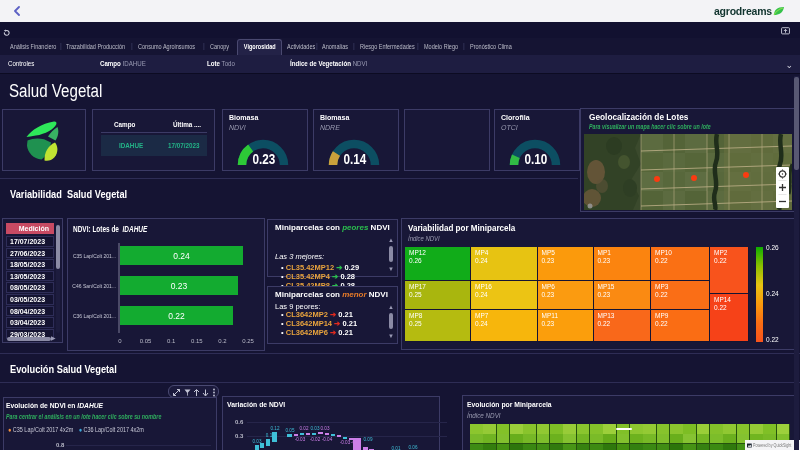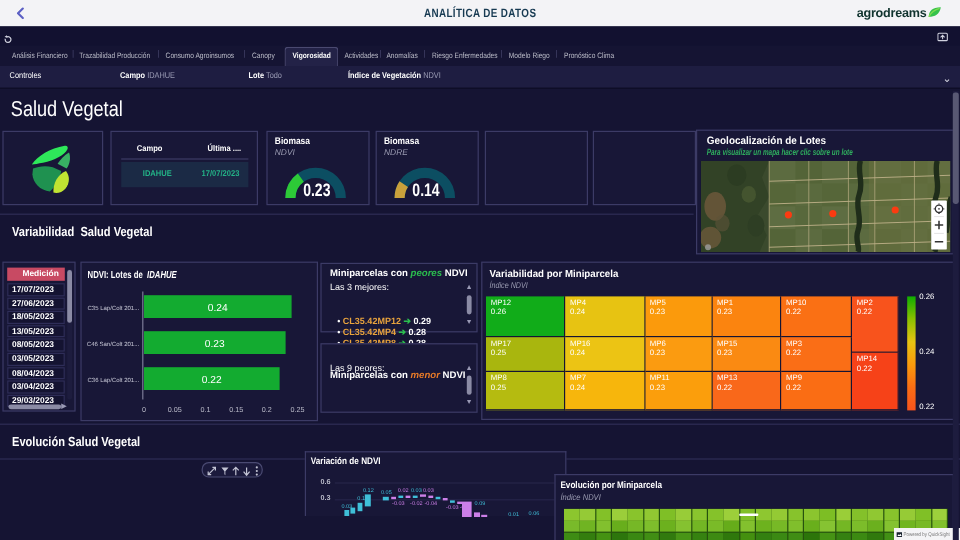--- a/index.html
+++ b/index.html
@@ -43,21 +43,20 @@
 .arrowbtn { position:absolute; color:#9a9ab5; font-size:6px; }
 </style>
 </head>
 <body>
 <div id="app">
 
 <div id="topbar">
   <svg class="back" width="6" height="10" viewBox="0 0 6 10" style="position:absolute;left:14px;top:6px;">
         <path d="M5 1 L1 5 L5 9" stroke="#5c60c4" stroke-width="1.8" fill="none" stroke-linecap="round" stroke-linejoin="round"></path>
       </svg>
-  <div class="title"><span style="display:inline-block;transform:scaleX(0.82);">ANALÍTICA DE DATOS</span></div>
   <div class="logo">agrodreams<svg width="12" height="10" viewBox="0 0 12 10" style="vertical-align:-1px;margin-left:1px">
           <path d="M1 9 C1 4 4 1 11 1 C10 7 6 9 1 9 Z" fill="#35c24b"></path>
           <path d="M1 9 C3 5 6 3 10 2" stroke="#7fdb4e" stroke-width="1.2" fill="none"></path>
         </svg></div>
 </div>
 
 <div id="bar2">
   <svg width="7" height="7" viewBox="0 0 16 16" style="position:absolute;left:3px;top:7px">
         <path d="M6.18 4.02 A5.5 5.5 0 1 1 3.19 7.58" stroke="#d0d1de" stroke-width="2.4" fill="none"></path>
         <path d="M6.4 1 L1.8 3.9 L7 6.3 Z" fill="#d0d1de"></path>
@@ -132,20 +131,29 @@
       <div style="position:absolute;left:20px;top:41px;width:44px;text-align:center;color:#fff;font-weight:bold;font-size:15px;transform:scaleX(0.78);">0.23</div>
     </div>
     <div style="position:absolute;left:313px;top:109px;width:86px;height:62px;">
       <div style="position:absolute;left:7px;top:4px;color:#fff;font-weight:bold;font-size:8px;white-space:nowrap;transform:scaleX(0.88);transform-origin:left center;">Biomasa</div>
       <div style="position:absolute;left:7px;top:15px;color:#9b9cb2;font-style:italic;font-size:7px;">NDRE</div>
       <svg width="86" height="62" viewBox="0 0 86 62" style="position:absolute;left:0;top:0;">
         <path d="M 20 56 A 21 21 0 0 1 62 56" stroke="#0c4e62" stroke-width="8.5" fill="none"></path>
         <path d="M 20 56 A 21 21 0 0 1 23.448045411266328 44.47052082203923" stroke="#c9a13b" stroke-width="8.5" fill="none"></path>
       </svg>
       <div style="position:absolute;left:20px;top:41px;width:44px;text-align:center;color:#fff;font-weight:bold;font-size:15px;transform:scaleX(0.78);">0.14</div>
+    </div>
+    <div style="position:absolute;left:494px;top:109px;width:86px;height:62px;">
+      <div style="position:absolute;left:7px;top:4px;color:#fff;font-weight:bold;font-size:8px;white-space:nowrap;transform:scaleX(0.88);transform-origin:left center;">Clorofila</div>
+      <div style="position:absolute;left:7px;top:15px;color:#9b9cb2;font-style:italic;font-size:7px;">OTCI</div>
+      <svg width="86" height="62" viewBox="0 0 86 62" style="position:absolute;left:0;top:0;">
+        <path d="M 20 56 A 21 21 0 0 1 62 56" stroke="#0c4e62" stroke-width="8.5" fill="none"></path>
+        <path d="M 20 56 A 21 21 0 0 1 21.86053119065565 47.35819846929272" stroke="#31bb45" stroke-width="8.5" fill="none"></path>
+      </svg>
+      <div style="position:absolute;left:20px;top:41px;width:44px;text-align:center;color:#fff;font-weight:bold;font-size:15px;transform:scaleX(0.78);">0.10</div>
     </div>
 
 <div class="card" style="left:580px;top:108px;width:215px;height:104px;">
   <div class="ctitle" style="position:absolute;left:8px;top:3px;font-size:9px;transform:scaleX(0.92);">Geolocalización de Lotes</div>
   <div class="green-sub" style="position:absolute;left:8px;top:13px;">Para visualizar un mapa hacer clic sobre un lote</div>
   <div id="mapbox" style="position:absolute;left:3px;top:25px;width:208px;height:76px;overflow:hidden;"><svg width="208" height="76" viewBox="0 0 208 76">
           <rect width="208" height="76" fill="#4f5f38"></rect>
           <rect x="0" y="0" width="57" height="76" fill="#3b4a2d"></rect>
           <path d="M0 0 H57 L51 14 L57 30 L47 46 L55 62 L49 76 H0 Z" fill="#324226"></path>
           <ellipse cx="12" cy="38" rx="9" ry="12" fill="#68573a" opacity="0.9"></ellipse>
@@ -253,34 +261,39 @@
           <text x="103.2" y="124" fill="#b9bac8" font-size="6" text-anchor="middle" font-family="Liberation Sans">0.1</text>
           <text x="128.8" y="124" fill="#b9bac8" font-size="6" text-anchor="middle" font-family="Liberation Sans">0.15</text>
           <text x="154.4" y="124" fill="#b9bac8" font-size="6" text-anchor="middle" font-family="Liberation Sans">0.2</text>
           <text x="180" y="124" fill="#b9bac8" font-size="6" text-anchor="middle" font-family="Liberation Sans">0.25</text>
         </svg>
       </div>
 </div>
 
 <div class="card" style="left:267px;top:219px;width:131px;height:58px;">
   <div class="ctitle" style="position:absolute;left:7px;top:3px;font-size:8px;transform:none;">Miniparcelas con <i style="color:#2bbf4e">peores</i> NDVI</div>
-  <div style="position:absolute;left:7px;top:15px;font-size:7.5px;color:#fff;">Las 3 mejores:</div>
+  <div style="position:absolute;left:7px;top:32px;font-size:7.5px;color:#fff;font-style:italic;">Las 3 mejores:</div>
   <div style="position:absolute;left:13px;top:23px;">
         <div style="height:9px;line-height:9px;font-size:7.5px;color:#fff;white-space:nowrap;margin-top:20px;"><span style="color:#fff;">• </span><span style="color:#e8a33d;font-weight:bold;">CL35.42MP12</span> <span style="color:#2bbf4e;font-weight:bold;">➔</span> <b>0.29</b></div>
         <div style="height:9px;line-height:9px;font-size:7.5px;color:#fff;white-space:nowrap;"><span style="color:#fff;">• </span><span style="color:#e8a33d;font-weight:bold;">CL35.42MP4</span> <span style="color:#2bbf4e;font-weight:bold;">➔</span> <b>0.28</b></div>
         <div style="height:9px;line-height:9px;font-size:7.5px;color:#fff;white-space:nowrap;"><span style="color:#fff;">• </span><span style="color:#e8a33d;font-weight:bold;">CL35.42MP8</span> <span style="color:#2bbf4e;font-weight:bold;">➔</span> <b>0.28</b></div>
       </div>
   <span class="arrowbtn" style="left:120px;top:17px;">▲</span>
   <div class="vthumb" style="left:121px;top:26px;height:16px;"></div>
   <span class="arrowbtn" style="left:120px;top:46px;">▼</span>
 </div>
 
 <div class="card" style="left:267px;top:286px;width:131px;height:58px;">
-  <div class="ctitle" style="position:absolute;left:7px;top:21px;font-size:8px;transform:none;">Miniparcelas con <i style="color:#e87b28">menor</i> NDVI</div>
+  <div class="ctitle" style="position:absolute;left:7px;top:3px;font-size:8px;transform:none;">Miniparcelas con <i style="color:#e87b28">menor</i> NDVI</div>
   <div style="position:absolute;left:7px;top:15px;font-size:7.5px;color:#fff;">Las 9 peores:</div>
+  <div style="position:absolute;left:13px;top:23px;">
+        <div style="height:9px;line-height:9px;font-size:7.5px;color:#fff;white-space:nowrap;"><span style="color:#fff;">• </span><span style="color:#e8a33d;font-weight:bold;">CL3642MP2</span> <span style="color:#e02a1e;font-weight:bold;">➔</span> <b>0.21</b></div>
+        <div style="height:9px;line-height:9px;font-size:7.5px;color:#fff;white-space:nowrap;"><span style="color:#fff;">• </span><span style="color:#e8a33d;font-weight:bold;">CL3642MP14</span> <span style="color:#e02a1e;font-weight:bold;">➔</span> <b>0.21</b></div>
+        <div style="height:9px;line-height:9px;font-size:7.5px;color:#fff;white-space:nowrap;"><span style="color:#fff;">• </span><span style="color:#e8a33d;font-weight:bold;">CL3642MP6</span> <span style="color:#e02a1e;font-weight:bold;">➔</span> <b>0.21</b></div>
+      </div>
   <span class="arrowbtn" style="left:120px;top:17px;">▲</span>
   <div class="vthumb" style="left:121px;top:26px;height:16px;"></div>
   <span class="arrowbtn" style="left:120px;top:46px;">▼</span>
 </div>
 
 <div class="card" style="left:401px;top:218px;width:396px;height:132px;">
   <div class="ctitle" style="position:absolute;left:6px;top:4px;transform:scaleX(0.95);">Variabilidad por Miniparcela</div>
   <div class="csub" style="position:absolute;left:6px;top:16px;transform:scaleX(0.85);">Índice NDVI</div>
   <div style="position:absolute;left:0;top:0;width:396px;height:132px;">
         <div class="hm" style="left:3px;top:28px;width:66px;height:34px;background:#11ac19;">MP12<br>0.26</div>
@@ -322,22 +335,32 @@
       <path d="M36.5 2.5 V8.5 M34 6 L36.5 9 L39 6"></path>
     </g>
     <g fill="#c3c4d4">
           <circle cx="45" cy="2.5" r="0.9"></circle>
           <circle cx="45" cy="5.5" r="0.9"></circle>
           <circle cx="45" cy="8.5" r="0.9"></circle>
         </g>
   </svg>
 </div>
 
-
-<div class="card" style="left:222px;top:376px;width:218px;height:54px;border-bottom:none;margin-left:32px;">
+<div class="card" style="left:3px;top:397px;width:214px;height:53px;border-bottom:none;">
+  <div class="ctitle" style="position:absolute;left:2px;top:3px;font-size:8px;transform:scaleX(0.84);">Evolución de NDVI en <i>IDAHUE</i></div>
+  <div class="green-sub" style="position:absolute;left:2px;top:14px;">Para centrar el análisis en un lote hacer clic sobre su nombre</div>
+  <div style="position:absolute;left:4px;top:28px;font-size:7px;color:#c9cad8;white-space:nowrap;transform:scaleX(0.78);transform-origin:left center;">
+    <span style="color:#f5923e;">●</span> C35 Lap/Colt 2017 4x2m
+    <span style="color:#3da8dc;margin-left:5px;">●</span> C36 Lap/Colt 2017 4x2m
+  </div>
+  <div style="position:absolute;left:52px;top:44px;font-size:6px;color:#b9bac8;font-weight:bold;">0.8</div>
+  <div style="position:absolute;left:62px;top:47px;width:145px;height:1px;background:#26254a;"></div>
+</div>
+
+<div class="card" style="left:222px;top:396px;width:218px;height:54px;border-bottom:none;">
   <div class="ctitle" style="position:absolute;left:4px;top:3px;font-size:8px;transform:scaleX(0.85);">Variación de NDVI</div>
   <div style="position:absolute;left:12px;top:22px;font-size:6px;color:#b9bac8;font-weight:bold;">0.6</div>
   <div style="position:absolute;left:24px;top:25px;width:200px;height:1px;background:#26254a;"></div>
   <div style="position:absolute;left:12px;top:36px;font-size:6px;color:#b9bac8;font-weight:bold;">0.3</div>
   <div style="position:absolute;left:24px;top:39px;width:200px;height:1px;background:#26254a;"></div>
   <div style="position:absolute;left:24px;top:14px;width:228px;height:40px;overflow:hidden;">
         <svg width="228" height="40" viewBox="0 0 228 40" style="position:absolute;left:0;top:0;">
           <rect x="8" y="34" width="4" height="5" fill="#3fbfd8"></rect>
           <rect x="13" y="32" width="4" height="5" fill="#3fbfd8"></rect>
           <rect x="19" y="28" width="4" height="7" fill="#3fbfd8"></rect>

